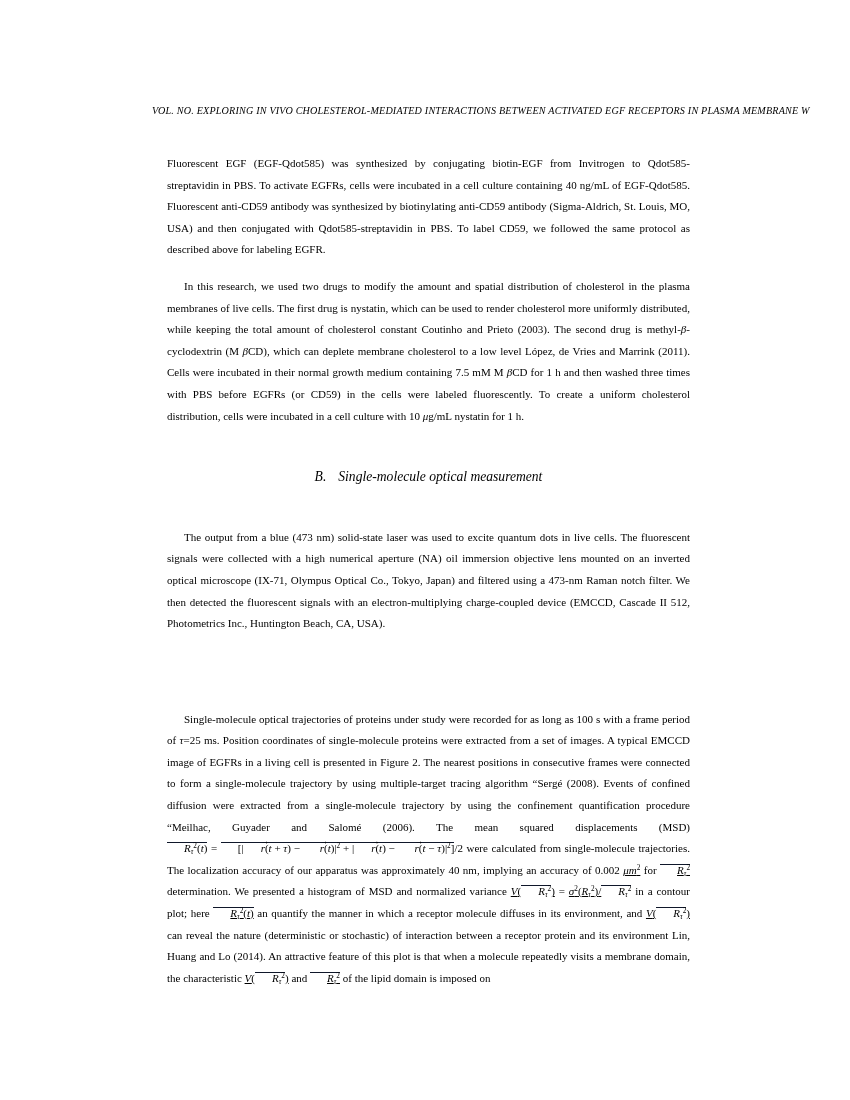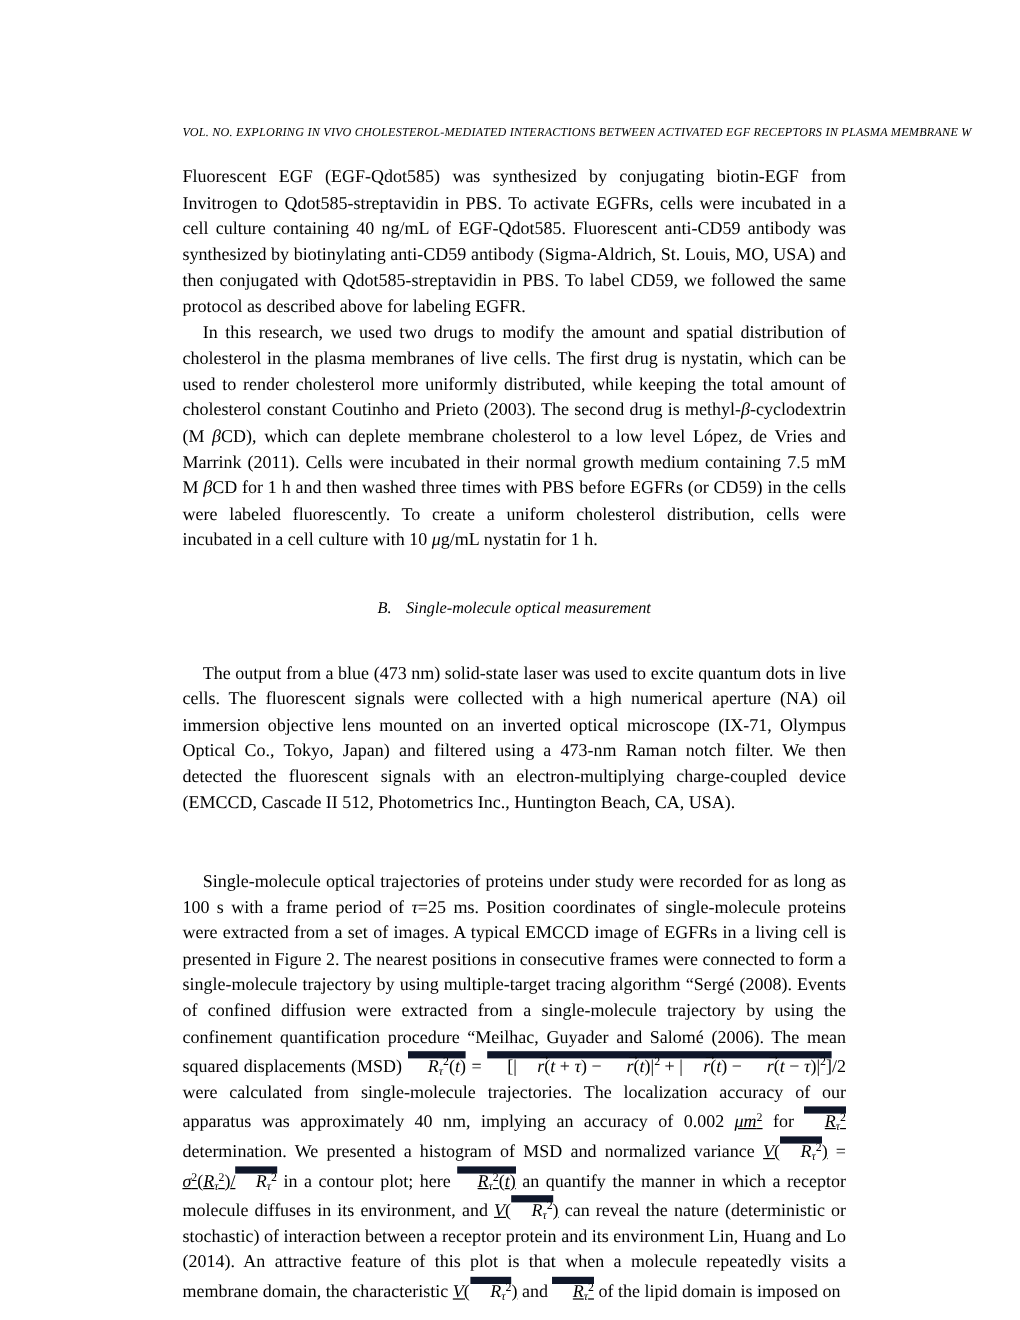--- a/index.html
+++ b/index.html
@@ -33,44 +33,44 @@
     letter-spacing: 0.02em;
     line-height: 14px;
   }
   .col {
     position: absolute;
     left: 152px;
     top: 138px;
     width: 553px;
   }
   p.body {
-    margin: 0;
-    font-size: 15px;
+    margin: 15px;
+    font-size: 11px;
     line-height: 21.6px;
     text-align: justify;
     text-justify: inter-word;
     hyphens: manual;
   }
   p.indent { text-indent: 17px; }
   .sec-head {
-    margin: 12px;
+    margin: 2px;
     font-style: italic;
     font-size: 13.6px;
     text-align: center;
     line-height: 21.6px;
   }
   .sec-head .lbl { margin-right: 12px; }
   .space-before-head { height: 22px; }
   .space-after-head { height: 22px; }
 
   
   .mi { font-style: italic; }
   .ovl {
     display: inline-block;
-    border-top: 6px solid #0f172a;
+    border-top: 1px solid #0f172a;
     padding-top: 0px;
     line-height: 1.05;
   }
   sub, sup {
     font-size: 0.66em;
     line-height: 0;
   }
   sub { vertical-align: -0.26em; }
   sup { vertical-align: 0.52em; }
   .vec {

